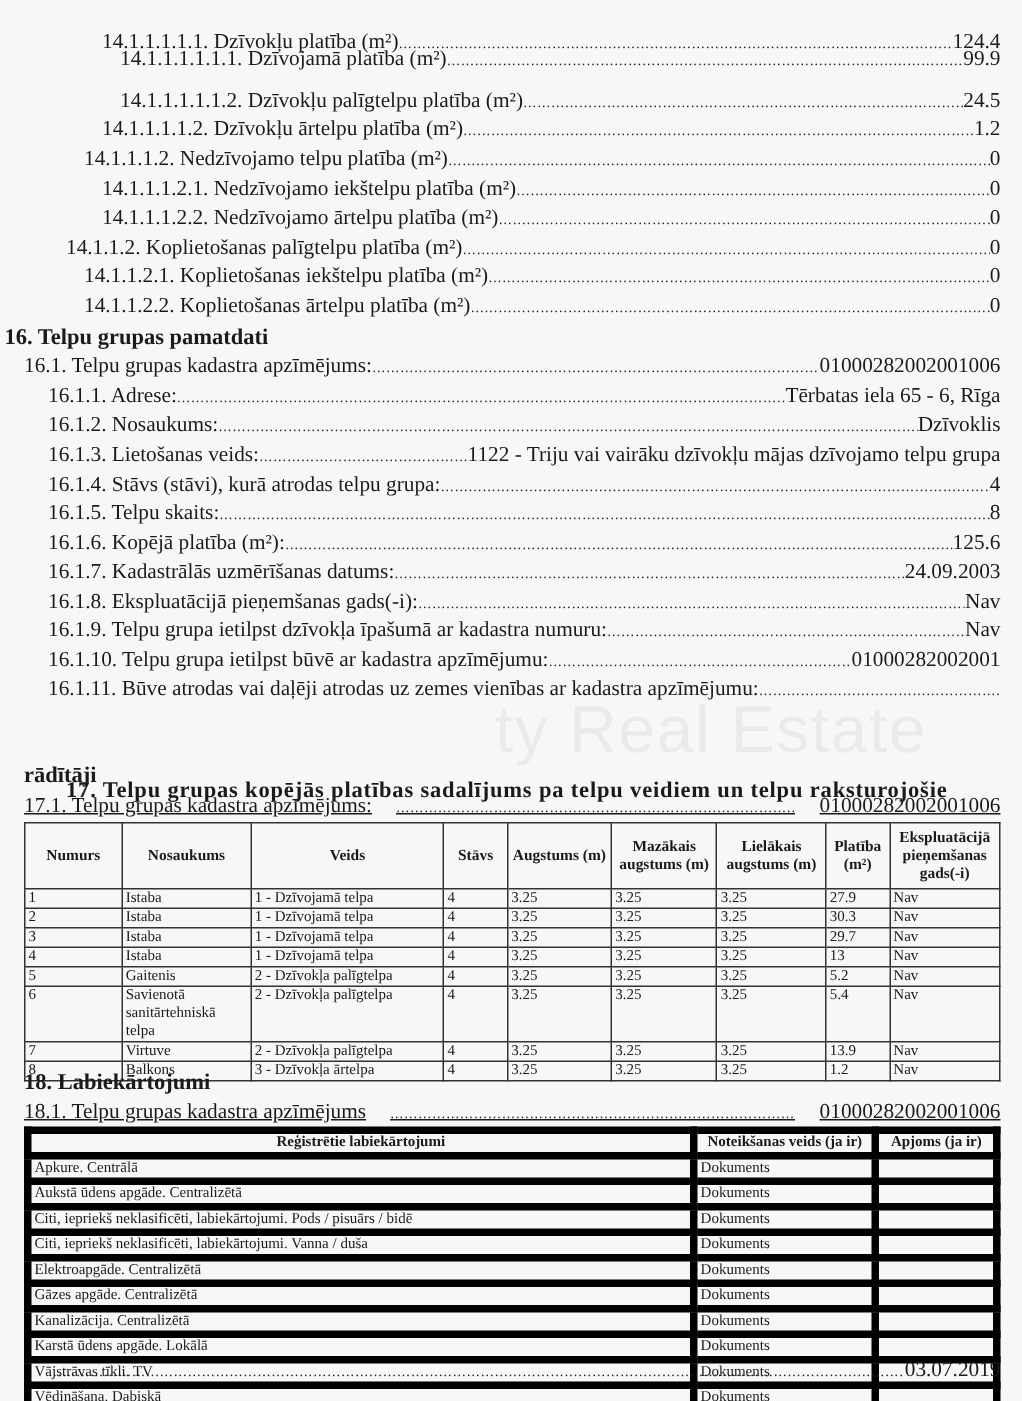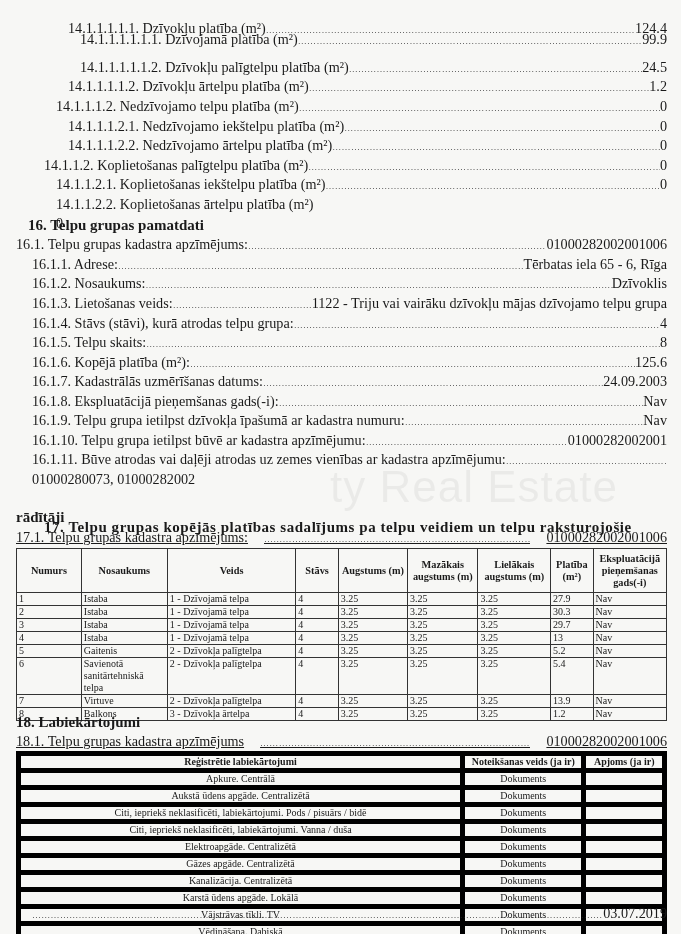--- a/index.html
+++ b/index.html
@@ -31,21 +31,21 @@
     border:1px solid #333; padding:0 2px; vertical-align:top;
   }
   table.t17 th { font-weight:bold; text-align:center; vertical-align:middle; height:43px; line-height:12px; font-size:10.3px; }
   table.t17 td { height:12px; line-height:12px; }
   table.t18 {
     position:absolute; left:16px; top:751px; width:651px;
     border-collapse:collapse; font-size:10px;
   }
   table.t18 th, table.t18 td { border:5px solid #000000; padding:0 2px; }
   table.t18 th { font-weight:bold; text-align:center; height:12px; line-height:12px; }
-  table.t18 td { height:11.5px; line-height:12px;text-align:center; }
+  table.t18 td { height:11.5px; line-height:12px; }
   .watermark {
     position:absolute; left:330px; top:462px; font-family:"Liberation Sans", sans-serif;
     font-size:44px; color:rgba(0,0,0,0.05); letter-spacing:1px; pointer-events:none;
   }
 </style>
 </head>
 <body>
 
 <div class="page">
 
@@ -89,27 +89,27 @@
   <div class="line" style="left:44px;top:156px;width:623px;">
     <span class="lbl">14.1.1.2. Koplietošanas palīgtelpu platība (m²)</span>
       <span class="dots"></span>
       <span class="val">0</span>
   </div>
   <div class="line" style="left:56px;top:175px;width:611px;">
     <span class="lbl">14.1.1.2.1. Koplietošanas iekštelpu platība (m²)</span>
       <span class="dots"></span>
       <span class="val">0</span>
   </div>
-  <div class="line" style="left:56px;top:195px;width:611px;flex-direction:column;">
+  <div class="line" style="left:56px;top:195px;width:611px;">
     <span class="lbl">14.1.1.2.2. Koplietošanas ārtelpu platība (m²)</span>
       <span class="dots"></span>
       <span class="val">0</span>
   </div>
 
-  <div class="heading" style="left:28px;top:216px;">16. Telpu grupas pamatdati</div>
+  <div class="heading" style="left:3px;top:216px;">16. Telpu grupas pamatdati</div>
 
   <div class="line" style="left:16px;top:235px;width:651px;">
     <span class="lbl">16.1. Telpu grupas kadastra apzīmējums:</span>
       <span class="dots"></span>
       <span class="val">01000282002001006</span>
   </div>
   <div class="line" style="left:32px;top:255px;width:635px;">
     <span class="lbl">16.1.1. Adrese:</span>
       <span class="dots"></span>
       <span class="val">Tērbatas iela 65 - 6, Rīga</span>
@@ -157,21 +157,20 @@
   <div class="line" style="left:32px;top:431px;width:635px;">
     <span class="lbl">16.1.10. Telpu grupa ietilpst būvē ar kadastra apzīmējumu:</span>
       <span class="dots"></span>
       <span class="val">01000282002001</span>
   </div>
   <div class="line" style="left:32px;top:450px;width:635px;">
     <span class="lbl">16.1.11. Būve atrodas vai daļēji atrodas uz zemes vienības ar kadastra apzīmējumu:</span>
       <span class="dots"></span>
       <span class="val"></span>
   </div>
-  <div class="line" style="left:32px;top:470px;">01000280073, 01000282002</div>
 
   <div class="heading" style="left:16px;top:518px;letter-spacing:0.55px;margin-left:28px;">17. Telpu grupas kopējās platības sadalījums pa telpu veidiem un telpu raksturojošie</div>
   <div class="heading" style="left:16px;top:508px;">rādītāji</div>
 
   <div class="line underline" style="left:16px;top:528px;width:651px;">
     <span class="lbl">17.1. Telpu grupas kadastra apzīmējums:</span>
       <span class="dots"></span>
       <span class="val">01000282002001006</span>
   </div>
 

